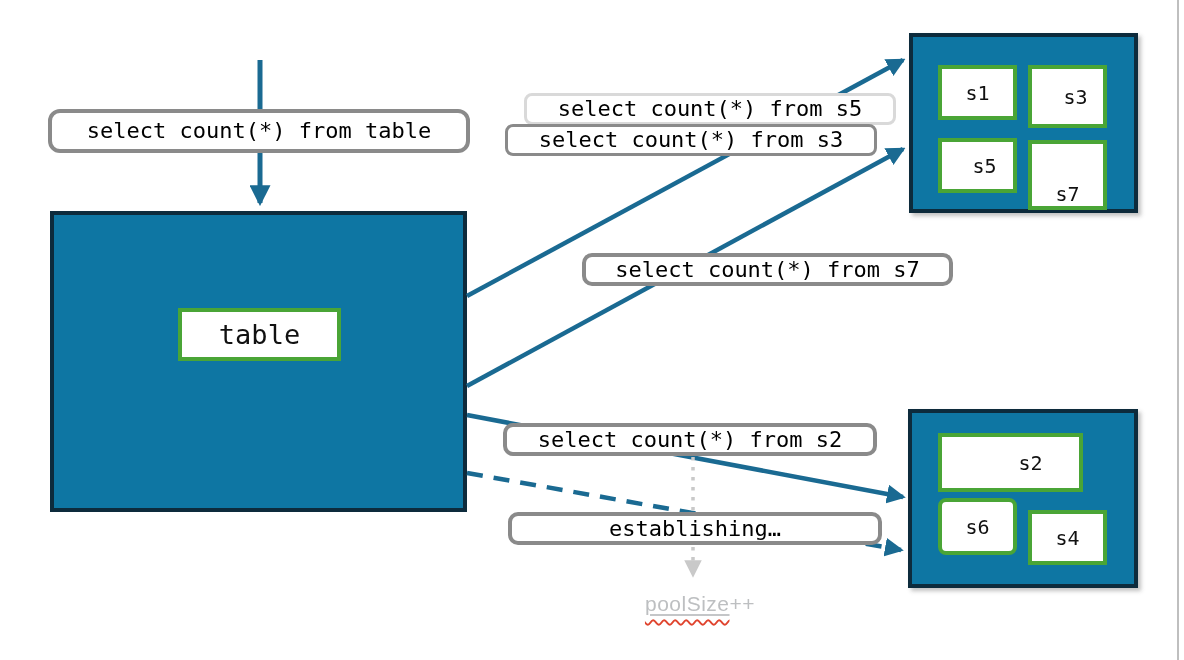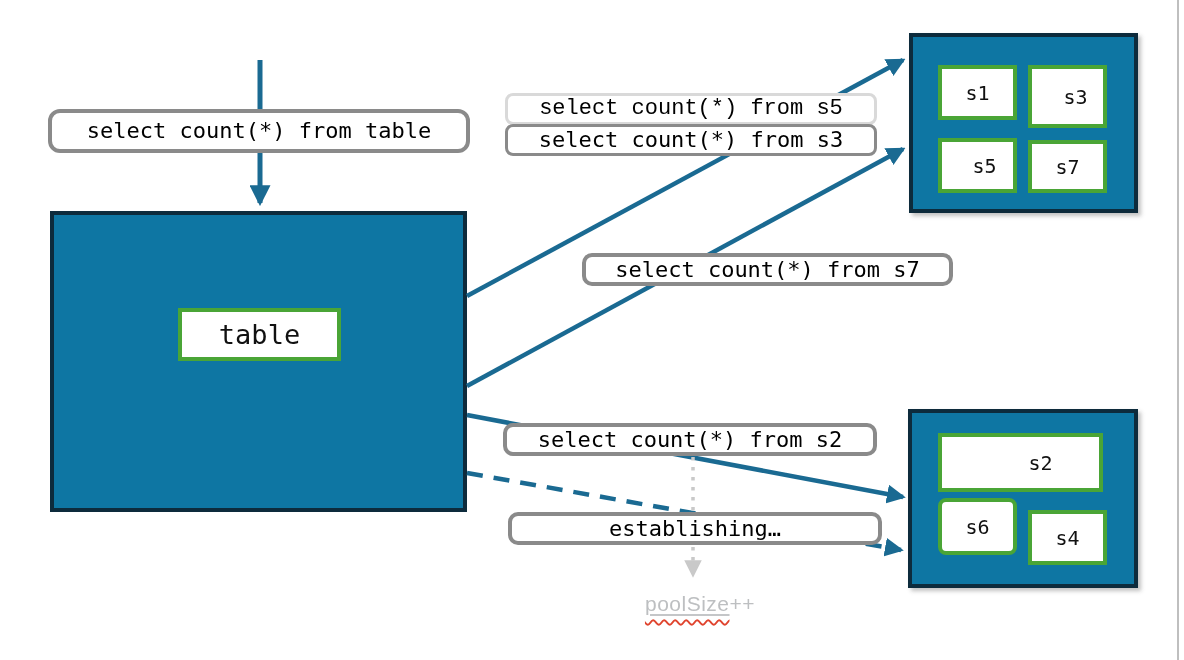--- a/index.html
+++ b/index.html
@@ -111,27 +111,27 @@
   <div class="teal-box pool-box" style="left:909px; top:33px; width:229px; height:180px;">
     <div class="cell" style="left:25px;  top:28px;  width:79px; height:55px;">
       <span>s1</span>
     </div>
     <div class="cell" style="left:115px; top:28px;  width:79px; height:63px;padding-left:16px;">
       <span>s3</span>
     </div>
     <div class="cell" style="left:25px;  top:101px; width:79px; height:55px;padding-left:14px;">
       <span>s5</span>
     </div>
-    <div class="cell" style="left:115px; top:103px; width:79px; height:53px;">
+    <div class="cell" style="left:115px; top:103px; width:79px; height:70px;align-items:flex-end;">
       <span>s7</span>
     </div>
   </div>
 
   <div class="teal-box pool-box" style="left:908px; top:409px; width:230px; height:179px;">
-    <div class="cell" style="left:26px;  top:20px; width:165px; height:59px;padding-left:40px;">
+    <div class="cell" style="left:26px;  top:20px; width:145px; height:59px;padding-left:40px;">
       <span>s2</span>
     </div>
     <div class="cell" style="left:26px;  top:85px; width:79px;  height:57px;border-radius:8px;">
       <span>s6</span>
     </div>
     <div class="cell" style="left:116px; top:97px; width:79px;  height:55px;">
       <span>s4</span>
     </div>
   </div>
 
@@ -153,21 +153,21 @@
     <line x1="467" y1="415" x2="903" y2="497" stroke="#1a6a92" stroke-width="4.5" marker-end="url(#ah-teal)"></line>
     <line x1="467" y1="473" x2="901" y2="550" stroke="#1a6a92" stroke-width="4.5" stroke-dasharray="16 11" marker-end="url(#ah-teal)"></line>
 
     <line x1="693" y1="457" x2="693" y2="575" stroke="#c9c9c9" stroke-width="3.5" stroke-dasharray="3.5 6.5" marker-end="url(#ah-gray)"></line>
   </svg>
 
   <div class="qlabel" style="left:48px; top:109px; width:422px; height:44px; border-radius:12px;">
     <span>select count(*) from table</span>
   </div>
 
-  <div class="qlabel light" style="left:505px; top:93px; width:372px; height:32px;font-family:Liberation Mono, monospace;">
+  <div class="qlabel light" style="left:524px; top:93px; width:372px; height:32px;">
     <span>select count(*) from s5</span>
   </div>
 
   <div class="qlabel thin" style="left:505px; top:124px; width:372px; height:32px;">
     <span>select count(*) from s3</span>
   </div>
 
   <div class="qlabel" style="left:582px; top:253px; width:371px; height:33px;">
     <span>select count(*) from s7</span>
   </div>

